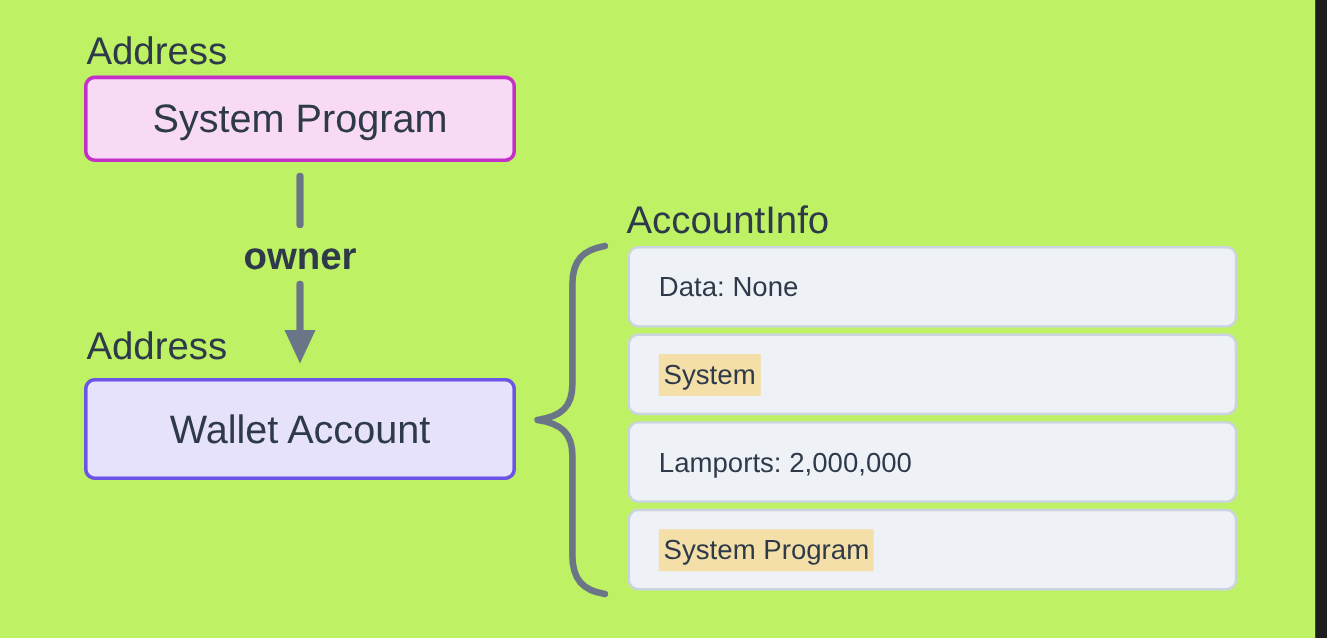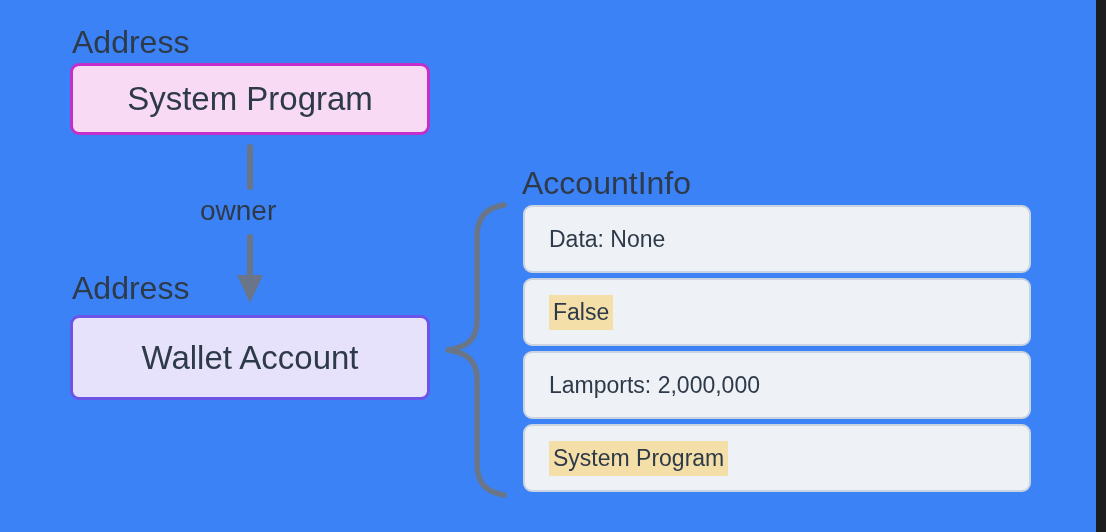--- a/index.html
+++ b/index.html
@@ -1,19 +1,19 @@
 <!DOCTYPE html>
 <html><head>
 <meta charset="utf-8">
 <style>
   html,body{margin:0;padding:0;background:#ffffff;}
   .canvas{
     position:relative;
     width:1106px;height:532px;
-    background:#3b82f6;
+    background:#bef264;
     overflow:hidden;
     font-family:"Liberation Sans", sans-serif;
     color:#2e3a49;
   }
   .edge-strip{
     position:absolute;top:0;right:0;width:10px;height:100%;
     background:#1d1d1d;
   }
   .diagram-label{
     position:absolute;
@@ -33,21 +33,21 @@
     background:#f8daf5;
     border:3.5px solid #c42fca;
   }
   .node-wallet-account{
     left:70px;top:315px;height:85px;
     background:#e6e2fb;
     border:3.5px solid #6b54e6;
   }
   .owner-label{
     position:absolute;left:200px;top:195px;width:100px;
-    text-align:left;font-size:28px;font-weight:400;color:#2e3a49;
+    text-align:center;font-size:32px;font-weight:700;color:#2e3a49;
   }
   .arrow-svg{position:absolute;left:225px;top:140px;}
   .brace-svg{position:absolute;left:441px;top:201px;}
   .accountinfo-title{
     position:absolute;left:522px;top:165px;
     font-size:32px;font-weight:500;color:#2e3a49;white-space:nowrap;
   }
   .rows{
     position:absolute;left:523px;top:205px;width:508px;
     display:flex;flex-direction:column;gap:5px;
@@ -101,21 +101,21 @@
 
   <div class="accountinfo-title">AccountInfo</div>
 
   <div class="rows">
 
     <div class="row">
       <span>Data: None</span>
     </div>
 
     <div class="row">
-        <span class="hl">False</span>
+        <span class="hl">System</span>
     </div>
 
     <div class="row">
       <span>Lamports: 2,000,000</span>
     </div>
 
     <div class="row">
         <span class="hl">System Program</span>
     </div>
 

